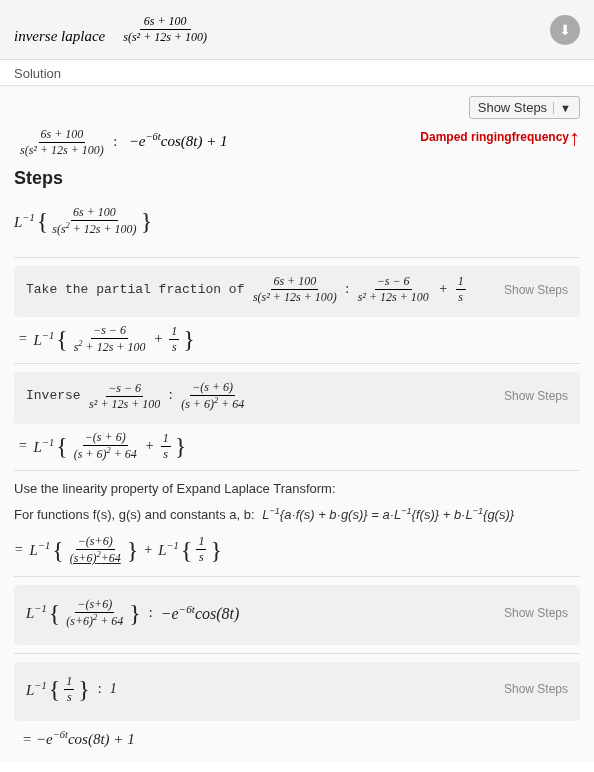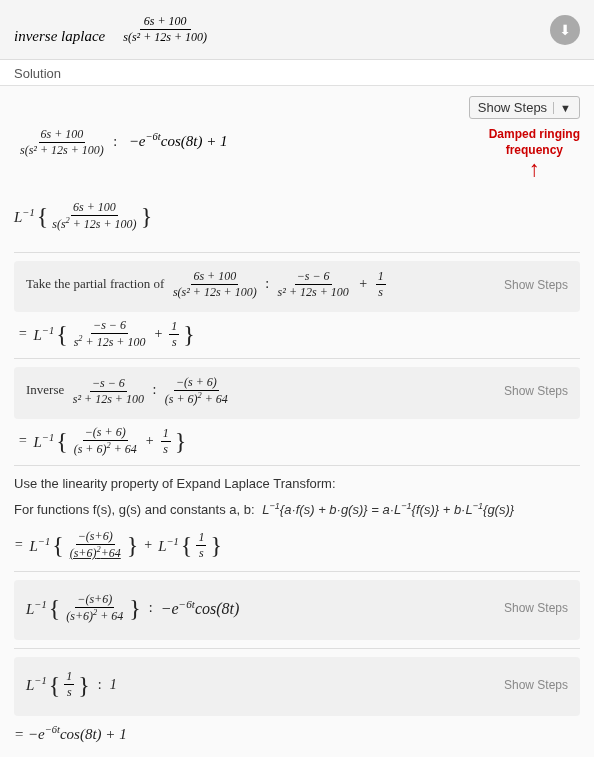--- a/index.html
+++ b/index.html
@@ -90,21 +90,21 @@
     }
 
     .laplace-result-left {
       font-size: 13px;
       color: #444;
       font-family: Arial, sans-serif;
     }
 
     .annotation-box {
       display: flex;
-      flex-direction: column;
+      flex-direction: row;
       align-items: center;
       margin-left: 30px;
     }
 
     .annotation-text {
       color: #cc0000;
       font-family: Arial, sans-serif;
       font-size: 12px;
       font-weight: bold;
       text-align: center;
@@ -138,21 +138,21 @@
     }
 
     .step-card-header {
       display: flex;
       justify-content: space-between;
       align-items: center;
       margin-bottom: 4px;
     }
 
     .step-desc {
-      font-family: Liberation Serif, serif;
+      font-family: Liberation Mono, monospace;
       font-size: 13px;
       color: #333;
     }
 
     .show-steps-small {
       font-family: Arial, sans-serif;
       font-size: 12px;
       color: #888;
       cursor: pointer;
     }
@@ -197,20 +197,21 @@
       gap: 2px;
       margin: 4px 0;
     }
 
     .final-answer-row {
       display: flex;
       align-items: center;
       margin-top: 8px;
       font-style: italic;
       font-size: 15px;
+      margin-left: 8px;
     }
   </style>
 </head>
 <body>
 
 <div class="top-bar">
   <div class="top-formula">
     <span style="font-style:italic; margin-right:6px;">inverse laplace</span>
     <span style="display:inline-flex; flex-direction:column; align-items:center; vertical-align:middle; font-size:13px;">
       <span class="frac-num" style="border-bottom:1px solid #000; padding:0 4px;">6s + 100</span>
@@ -242,20 +243,21 @@
       <span>:</span>
       <span style="margin-left:8px; font-style:italic; color:#000; font-size:15px;">−e<sup>−6t</sup>cos(8t) + 1</span>
     </div>
     <div class="annotation-box">
       <span class="annotation-text">Damped ringing</span>
       <span class="annotation-text">frequency</span>
       <span class="arrow-up">↑</span>
     </div>
   </div>
 
+  <div class="steps-header">Steps</div>
 
   <div class="step-block-initial">
     <div class="step-equation-row">
       <span style="font-style:italic; font-size:15px;">L<sup>−1</sup></span>
       <span class="big-brace">{</span>
       <span style="display:inline-flex; flex-direction:column; align-items:center; vertical-align:middle; font-style:italic; font-size:12px;">
         <span style="border-bottom:1px solid #000; padding:0 2px;">6s + 100</span>
         <span style="padding:0 2px;">s(s<sup>2</sup> + 12s + 100)</span>
       </span>
       <span class="big-brace">}</span>

